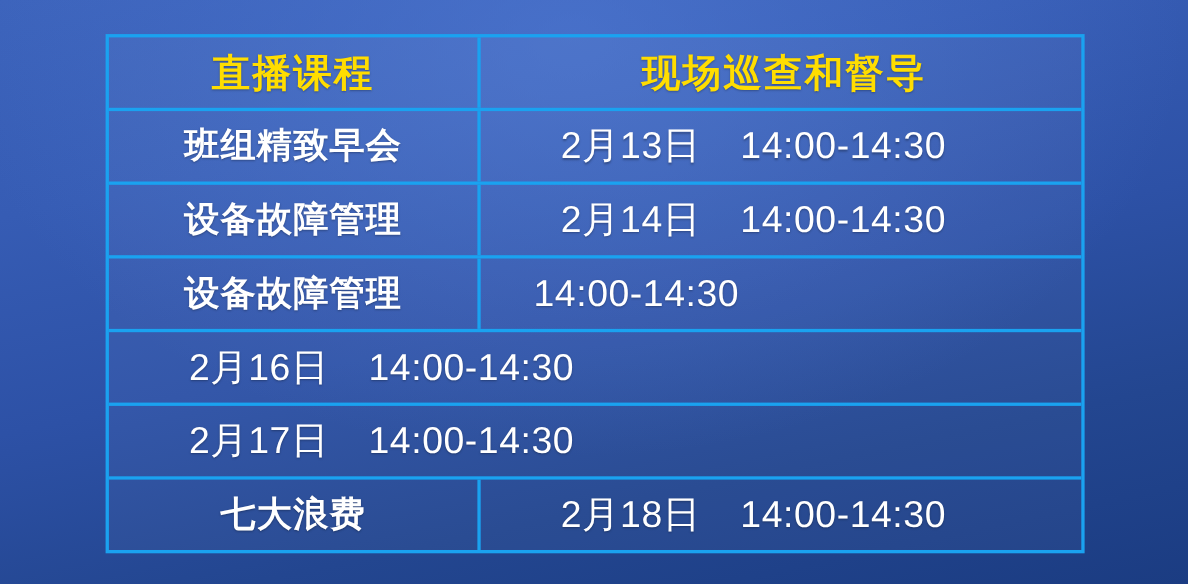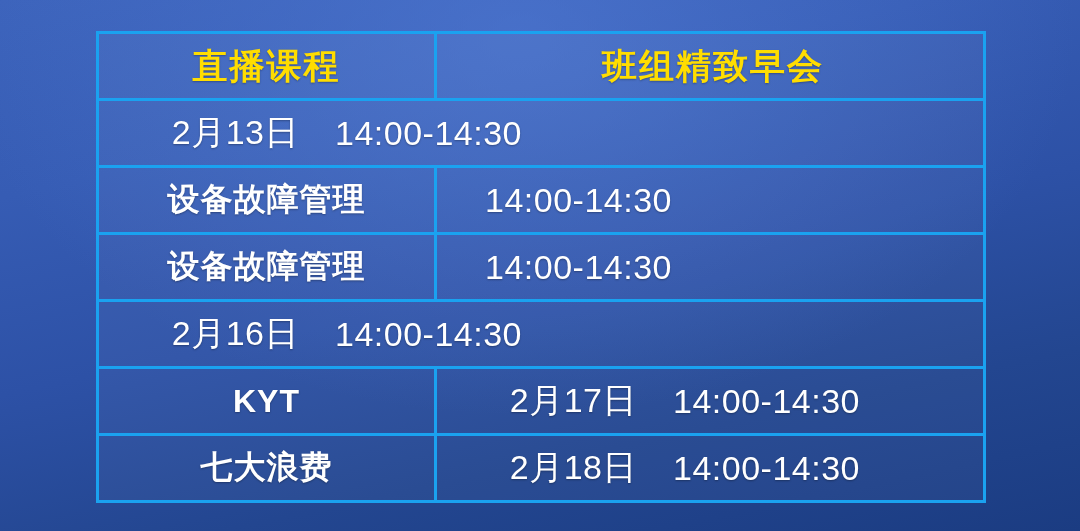--- a/index.html
+++ b/index.html
@@ -117,39 +117,43 @@
 
 <div id="poster">
 
   <div id="schedule-table">
 
     <div class="row header-row">
       <div class="cell col-course">
         <span class="header-text">直播课程</span>
       </div>
       <div class="cell col-datetime">
-        <span class="header-text">班组精致早会</span>
+        <span class="header-text">现场巡查和督导</span>
       </div>
     </div>
 
     <div class="row">
+      <div class="cell col-course">
+        <span class="course-text">班组精致早会</span>
+      </div>
       <div class="cell col-datetime">
         <div class="dt-wrap">
           <span class="date-text">2月13日</span>
           <span class="time-text">14:00-14:30</span>
         </div>
       </div>
     </div>
 
     <div class="row">
       <div class="cell col-course">
         <span class="course-text">设备故障管理</span>
       </div>
       <div class="cell col-datetime">
         <div class="dt-wrap">
+          <span class="date-text">2月14日</span>
           <span class="time-text">14:00-14:30</span>
         </div>
       </div>
     </div>
 
     <div class="row">
       <div class="cell col-course">
         <span class="course-text">设备故障管理</span>
       </div>
       <div class="cell col-datetime">
@@ -162,23 +166,20 @@
     <div class="row">
       <div class="cell col-datetime">
         <div class="dt-wrap">
           <span class="date-text">2月16日</span>
           <span class="time-text">14:00-14:30</span>
         </div>
       </div>
     </div>
 
     <div class="row">
-      <div class="cell col-course">
-        <span class="course-text">KYT</span>
-      </div>
       <div class="cell col-datetime">
         <div class="dt-wrap">
           <span class="date-text">2月17日</span>
           <span class="time-text">14:00-14:30</span>
         </div>
       </div>
     </div>
 
     <div class="row">
       <div class="cell col-course">

